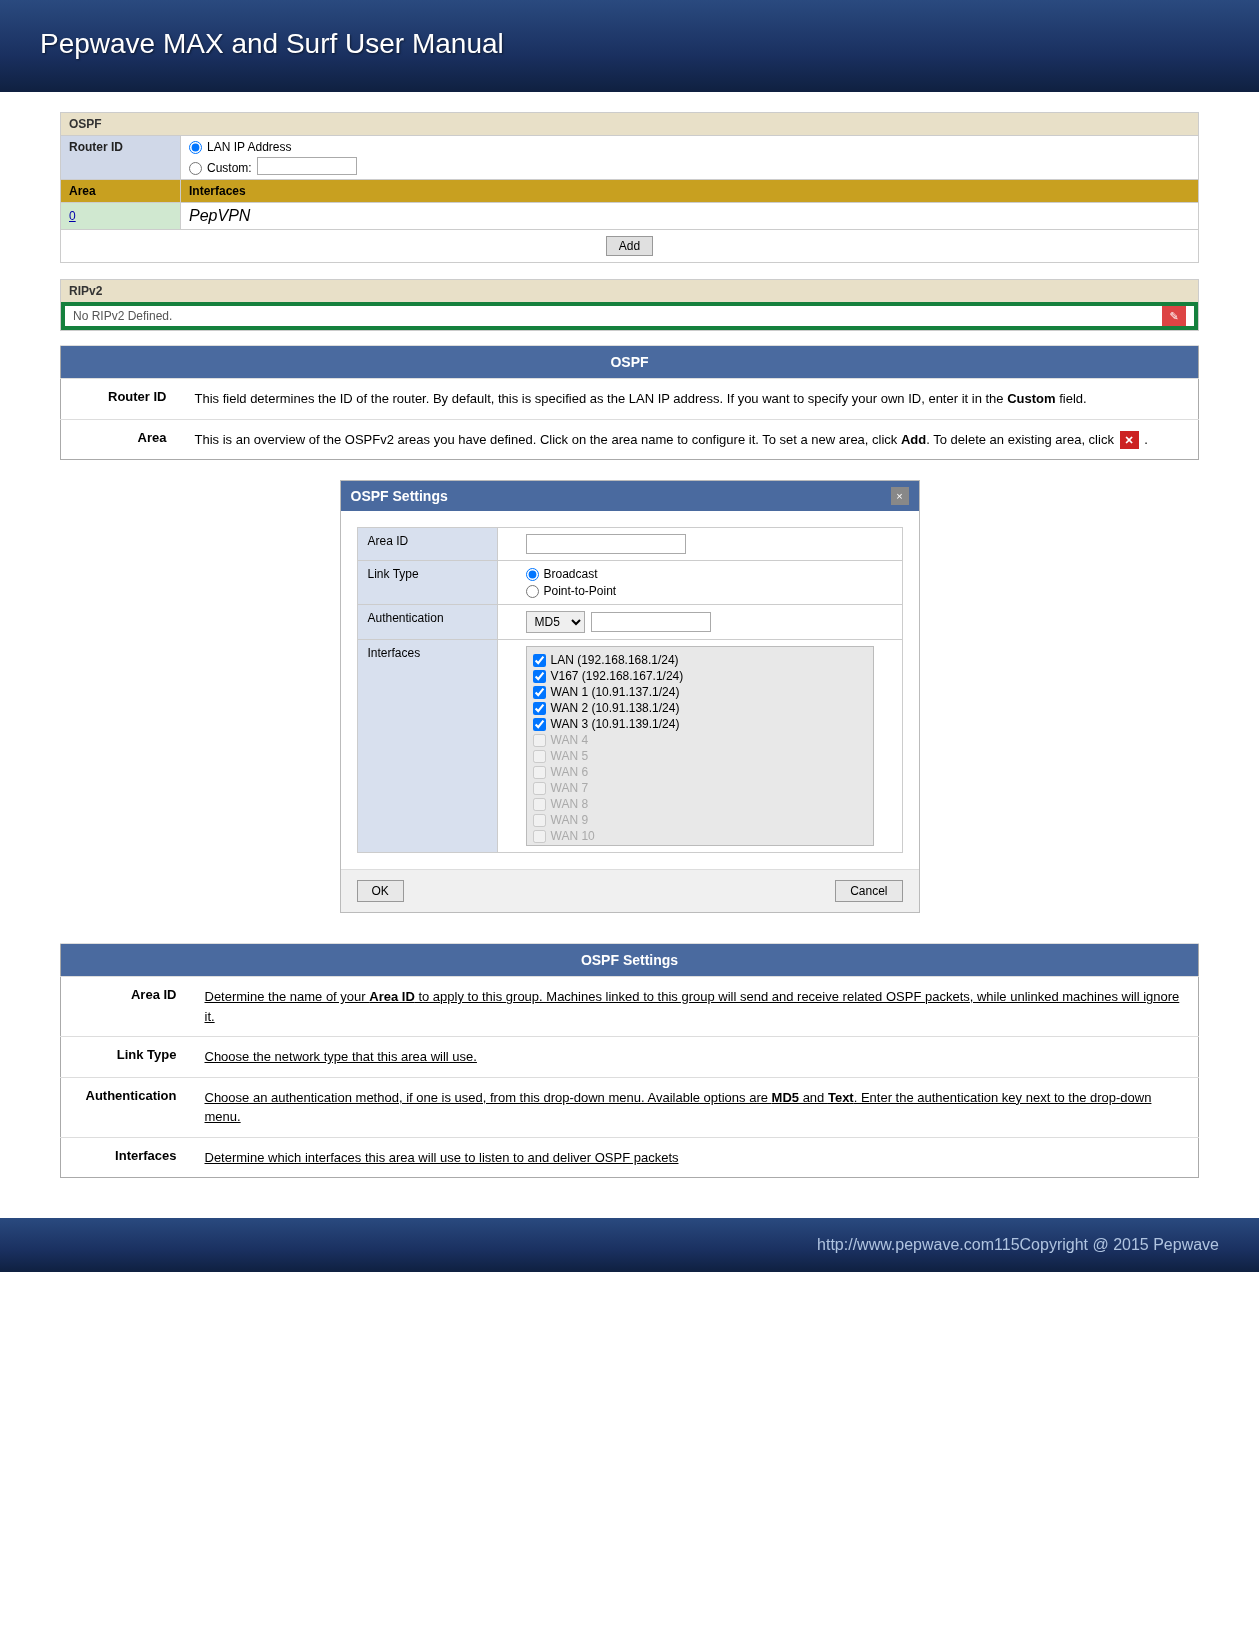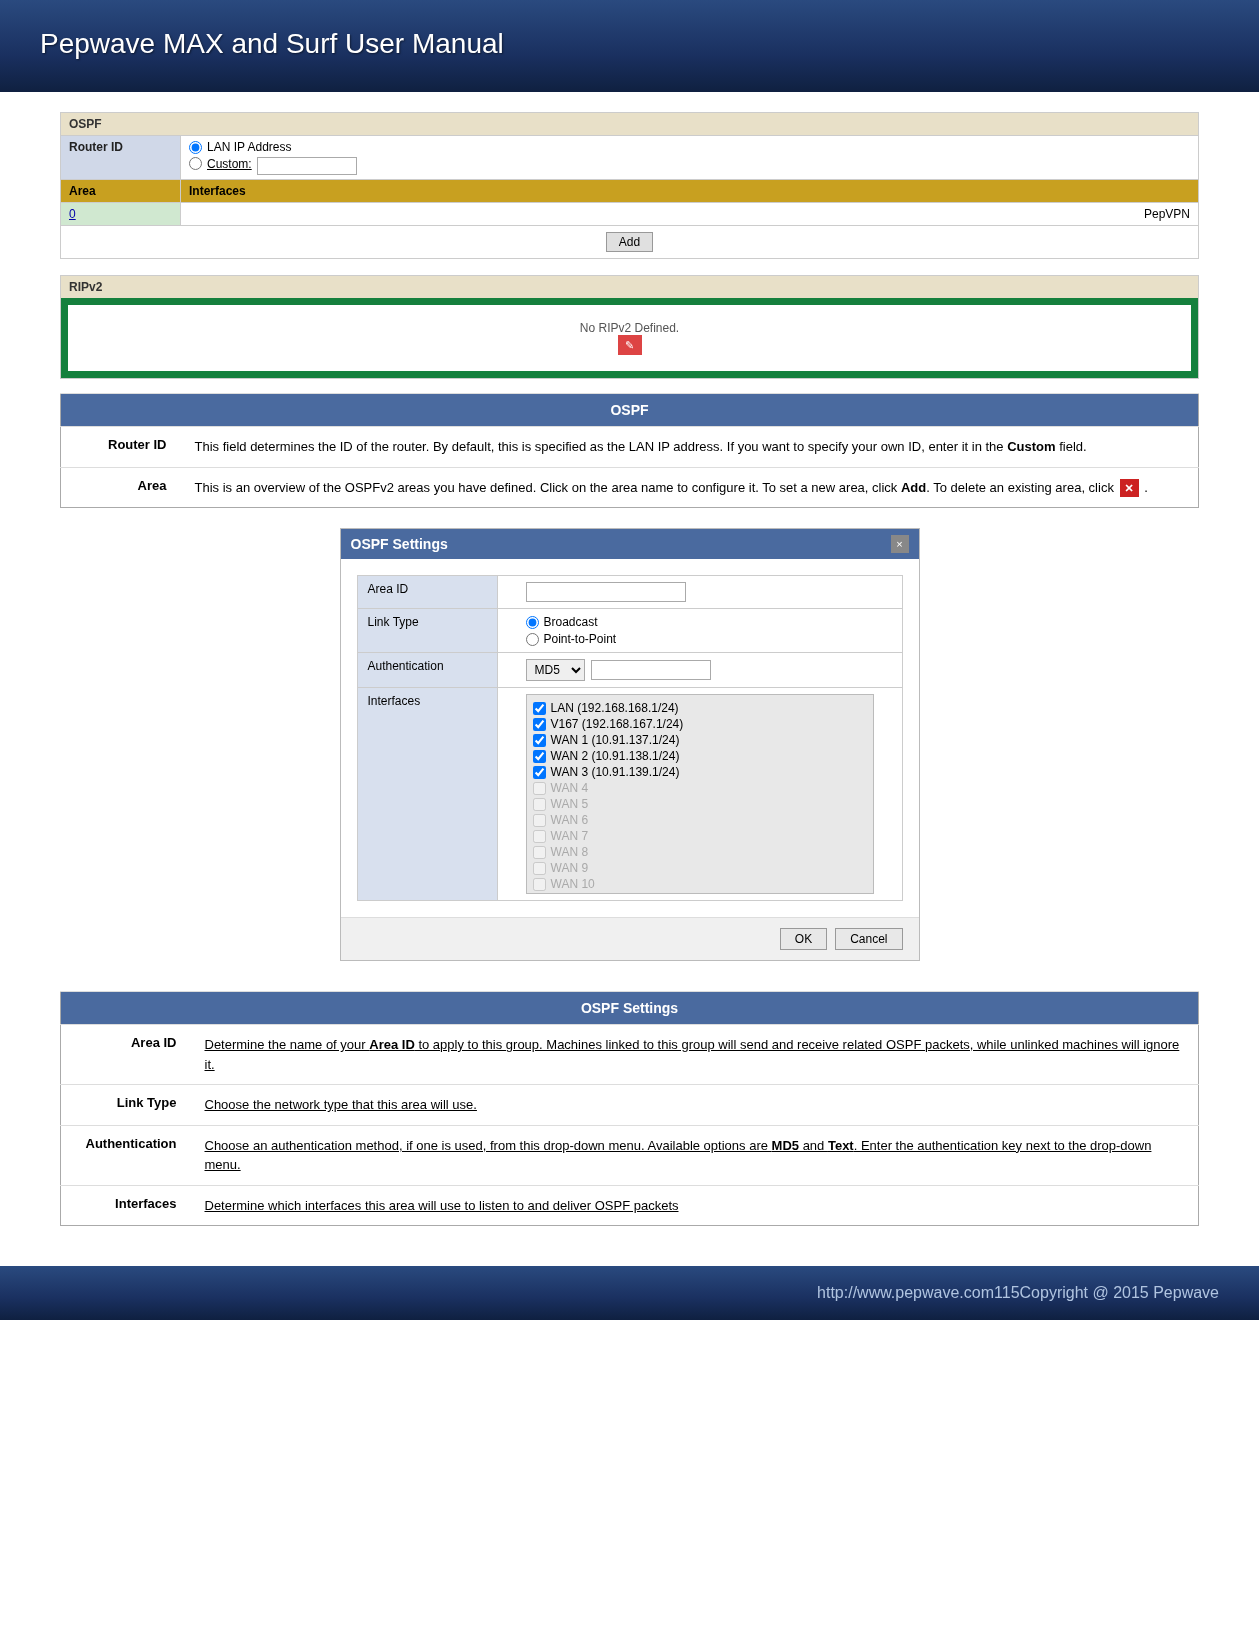--- a/index.html
+++ b/index.html
@@ -92,23 +92,22 @@
       font-weight: bold;
       font-size: 12px;
       padding: 4px 8px;
       color: #333;
     }
     .ripv2-row {
       display: flex;
       align-items: center;
       justify-content: space-between;
       background: #fff;
-      border: 7px solid #15803d;
-      padding: 16px 8px;
-      flex-direction: column;
+      border: 4px solid #15803d;
+      padding: 0 8px;
     }
     .edit-icon-btn {
       width: 24px;
       height: 20px;
       background: #d44;
       color: #fff;
       border: none;
       cursor: pointer;
       font-size: 11px;
       display: flex;
@@ -233,21 +232,21 @@
       border: 1px solid #bbb;
       padding: 6px;
       max-height: 200px;
       overflow-y: auto;
     }
     .iface-item { display: flex; align-items: center; gap: 5px; font-size: 12px; }
     .iface-item.disabled { color: #aaa; }
     .dialog-footer {
       padding: 10px 16px;
       display: flex;
-      justify-content: flex-end;
+      justify-content: space-between;
       gap: 8px;
       background: #f0f0f0;
       border-top: 1px solid #ddd;
     }
     .dialog-btn {
       border: 1px solid #999;
       background: #e8e8e8;
       padding: 3px 14px;
       font-size: 12px;
       cursor: pointer;
@@ -301,34 +300,34 @@
       <tr>
         <td colspan="2" class="section-header">OSPF</td>
       </tr>
       <tr>
         <td class="row-label">Router ID</td>
         <td class="row-value">
           <div style="display:flex;flex-direction:column;gap:3px;">
             <label style="display:flex;align-items:center;gap:5px;font-size:12px;">
               <input type="radio" name="router_id" checked="" style=""> LAN IP Address
             </label>
-            <label style="display:flex;align-items:flex-start;gap:5px;font-size:12px;text-decoration:underline;">
+            <label style="display:flex;align-items:flex-end;gap:5px;font-size:12px;">
               <input type="radio" name="router_id" style=""> Custom:
               <input type="text" style="border: 1px solid rgb(170, 170, 170); padding: 1px 4px; font-size: 12px; width: 100px;">
             </label>
           </div>
         </td>
       </tr>
       <tr>
         <td class="col-header">Area</td>
         <td class="col-header">Interfaces</td>
       </tr>
       <tr>
         <td class="area-value">0</td>
-        <td class="row-value" style="font-size:12px;text-align:right;">PepVPN</td>
+        <td class="row-value" style="font-size:16px;font-style:italic;">PepVPN</td>
       </tr>
       <tr>
         <td colspan="2" style="text-align:center;padding:6px;border:1px solid #ccc;">
           <button class="add-btn">Add</button>
         </td>
       </tr>
     </tbody>
   </table>
 
   <div style="border:1px solid #ccc;margin-bottom:14px;">

